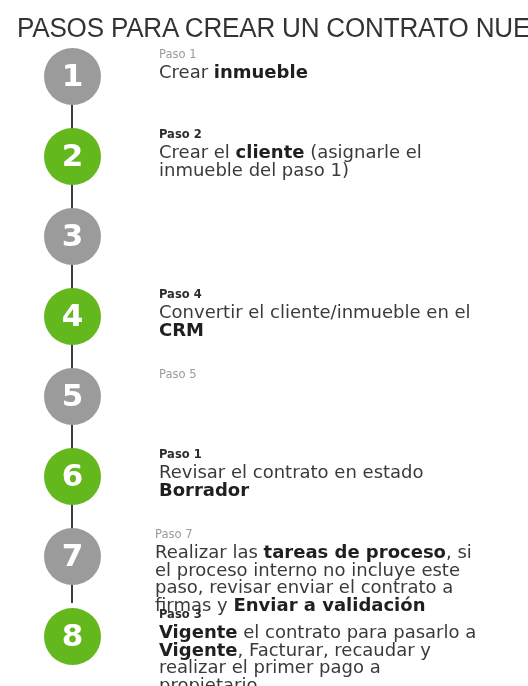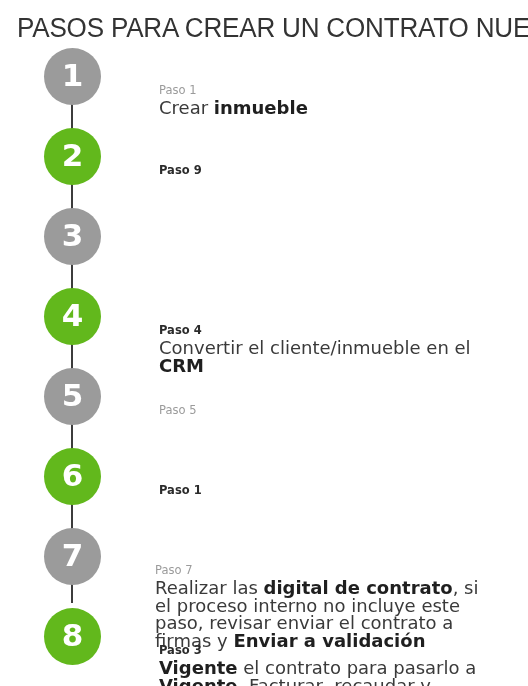--- a/index.html
+++ b/index.html
@@ -92,21 +92,20 @@
     top: -30px;
     width: 325px;
     z-index: 2;
   }
   .step-text.nudge-left { left: 155px; }
 
   .step-label {
     font-size: 11.5px;
     line-height: 16px;
     margin-bottom: 1px;
-    margin-top: 36px;
   }
   .step-label.muted {
     color: #9b9b9b;
     font-weight: normal;
   }
   .step-label.strong {
     color: #2b2b2b;
     font-weight: bold;
   }
 
@@ -135,21 +134,22 @@
       <div class="step-text">
         <div class="step-label muted">Paso 1</div>
         <div class="step-body">Crear <b>inmueble</b></div>
       </div>
     </div>
     <div class="step-row" style="top: 156px;">
       <div class="step-circle green" style="background: rgb(98, 184, 28);">
         <span class="step-number">2</span>
       </div>
       <div class="step-text">
-        <div class="step-label strong">Paso 9</div>
+        <div class="step-label strong">Paso 2</div>
+        <div class="step-body">Crear el <b>cliente</b> (asignarle el inmueble del paso 1)</div>
       </div>
     </div>
     <div class="step-row" style="top: 236px;">
       <div class="step-circle gray" style="background: rgb(155, 155, 155);">
         <span class="step-number">3</span>
       </div>
       <div class="step-text">
       </div>
     </div>
     <div class="step-row" style="top: 316px;">
@@ -168,29 +168,30 @@
       <div class="step-text">
         <div class="step-label muted">Paso 5</div>
       </div>
     </div>
     <div class="step-row" style="top: 476px;">
       <div class="step-circle green" style="background: rgb(98, 184, 28);">
         <span class="step-number">6</span>
       </div>
       <div class="step-text">
         <div class="step-label strong">Paso 1</div>
+        <div class="step-body">Revisar el contrato en estado <b>Borrador</b></div>
       </div>
     </div>
     <div class="step-row" style="top: 556px;">
       <div class="step-circle gray" style="background: rgb(155, 155, 155);">
         <span class="step-number">7</span>
       </div>
       <div class="step-text nudge-left">
         <div class="step-label muted">Paso 7</div>
-        <div class="step-body">Realizar las <b>digital de contrato</b>, si el proceso interno no incluye este paso, revisar enviar el contrato a firmas y <b>Enviar a validación</b></div>
+        <div class="step-body">Realizar las <b>tareas de proceso</b>, si el proceso interno no incluye este paso, revisar enviar el contrato a firmas y <b>Enviar a validación</b></div>
       </div>
     </div>
     <div class="step-row" style="top: 636px;">
       <div class="step-circle green" style="background: rgb(98, 184, 28);">
         <span class="step-number">8</span>
       </div>
       <div class="step-text">
         <div class="step-label strong">Paso 3</div>
         <div class="step-body"><b>Vigente</b> el contrato para pasarlo a <b>Vigente</b>, Facturar, recaudar y realizar el primer pago a propietario</div>
       </div>

